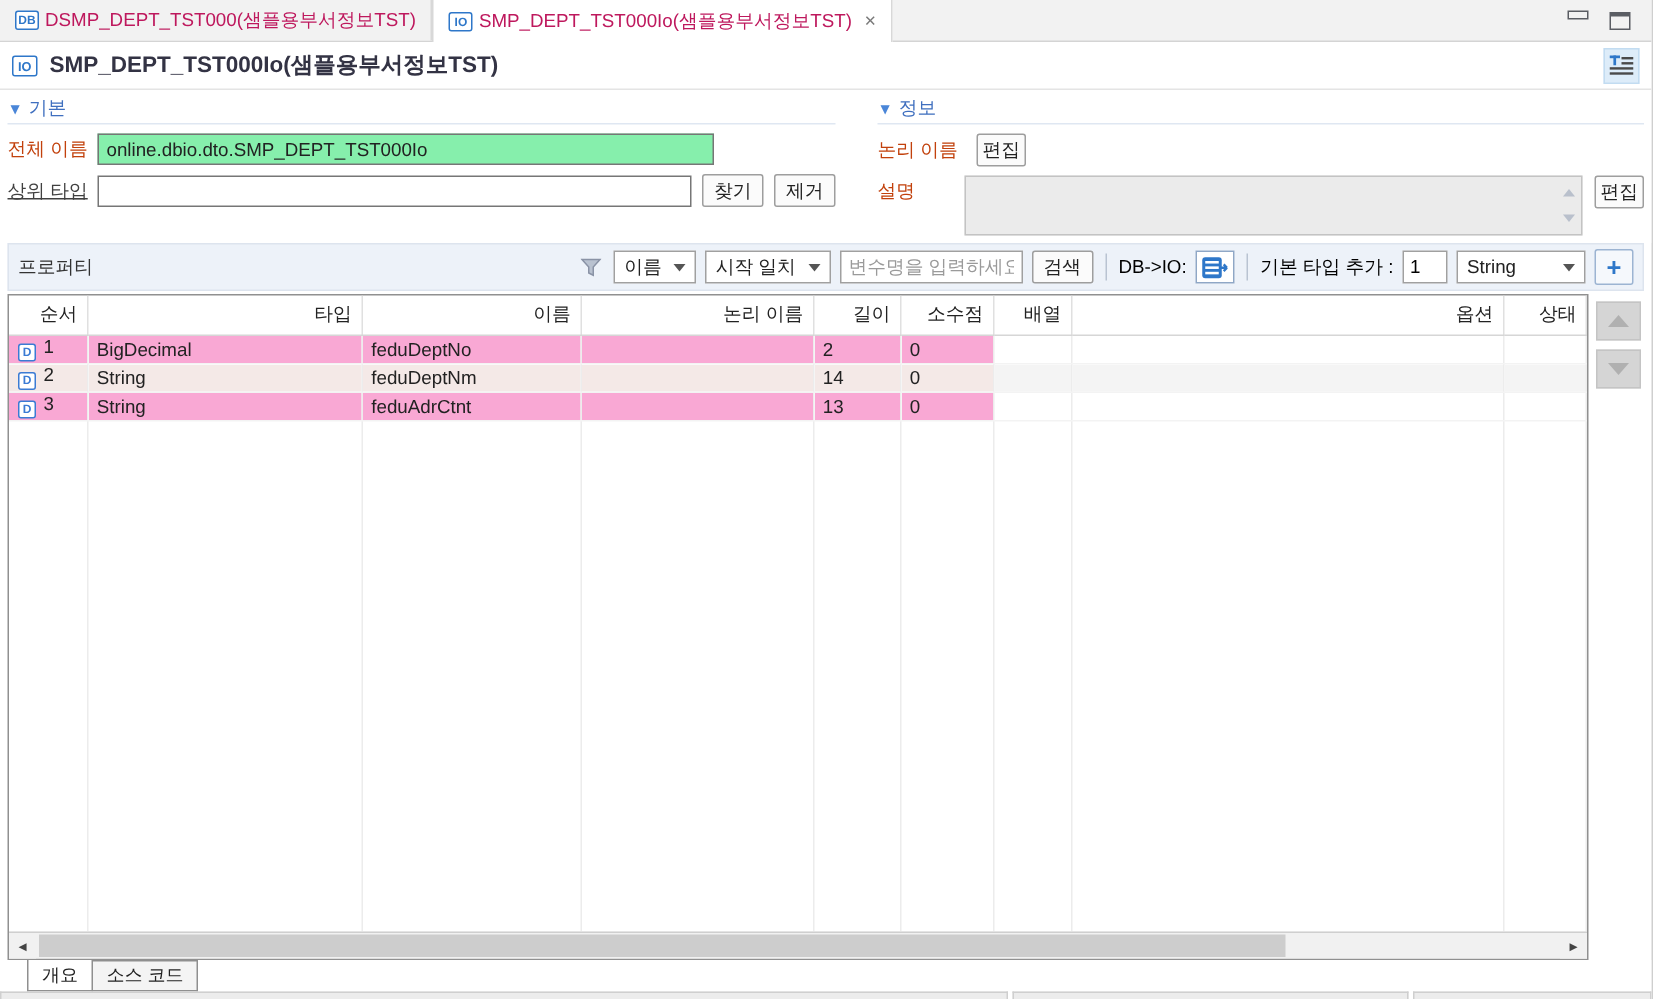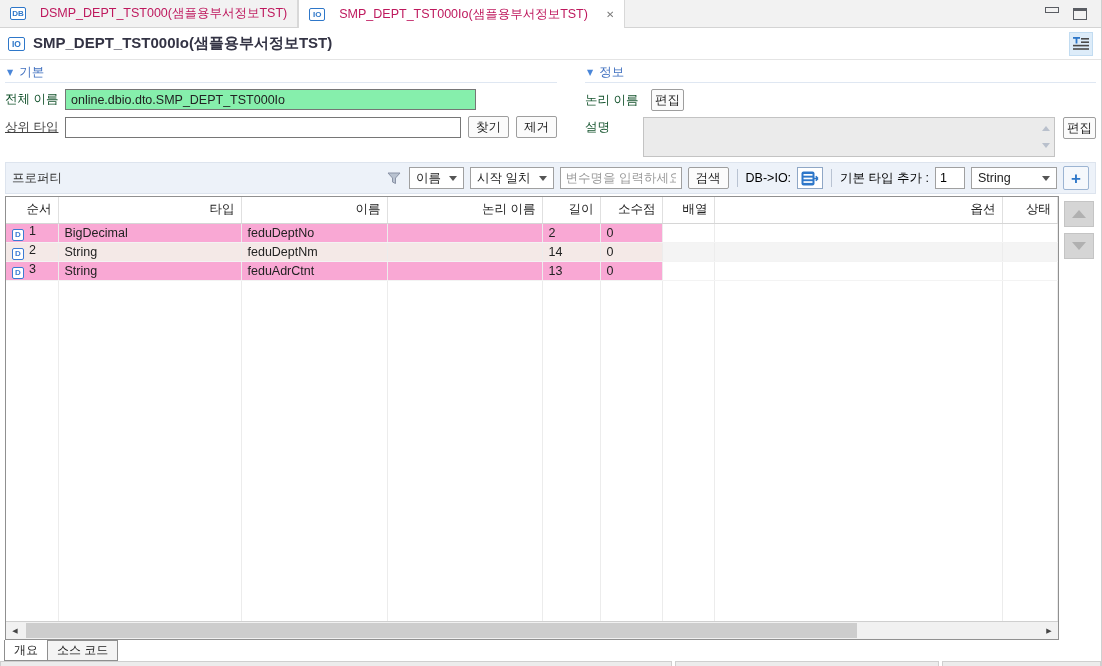--- a/index.html
+++ b/index.html
@@ -8,21 +8,21 @@
     width:1102px; height:666px; position:relative;
     font-family:"Liberation Sans","DejaVu Sans",sans-serif;
     font-size:12.5px; color:#333; background:#fff; overflow:hidden;
     border-right:1px solid #cfcfcf;
   }
   .glyph{ font-family:"DejaVu Sans",sans-serif; }
 
   
   .tabbar{ height:28px; background:#f2f2f2; display:flex; align-items:stretch;
            border-bottom:1px solid #d4d4d4; }
-  .tab{ display:flex; align-items:center; gap:14px; padding:0 10px;
+  .tab{ display:flex; align-items:center; gap:4px; padding:0 10px;
         border-right:1px solid #d8d8d8; background:#f2f2f2; cursor:default; }
   .tab.active{ background:#fff; margin-bottom:-1px; border-left:1px solid #d8d8d8; }
   .tab-label{ color:#be185d; white-space:nowrap; }
   .badge{ display:inline-flex; align-items:center; justify-content:center;
           width:16px; height:13px; border:1px solid #2e77c9; border-radius:2px;
           color:#2e77c9; font-size:8px; font-weight:bold; background:#fff; flex:none; }
   .close{ font-size:10px; color:#7a7a7a; margin-left:4px; cursor:pointer; }
   .winbtns{ margin-left:auto; display:flex; align-items:center; gap:14px; padding:0 14px; }
   .min-ico{ width:14px; height:6px; border:1px solid #5a5d63; margin-top:-8px; }
   .max-ico{ width:14px; height:12px; border:1px solid #5a5d63; border-top-width:3px; }
@@ -38,21 +38,21 @@
 
   
   .form{ height:102px; display:flex; padding:3px 5px 0 5px; background:#fff; }
   .fcol{ display:flex; flex-direction:column; }
   .fcol.left{ width:552px; margin-right:28px; }
   .fcol.right{ flex:1; }
   .sec-h{ height:20px; display:flex; align-items:center; gap:6px;
           color:#3f6fbf; border-bottom:1px solid #dfe7f2; padding-left:2px; }
   .sec-h .tri{ font-size:8px; color:#4a86d8; }
   .frow{ display:flex; align-items:center; margin-top:6px; }
-  .frow label, .frow .lbl{ width:60px; flex:none; color:#14532d; }
+  .frow label, .frow .lbl{ width:60px; flex:none; color:#c2410c; }
   .fcol.right .frow label{ width:58px; }
   .inp{ flex:1; height:21px; border:1px solid #767676; background:#fff;
         padding:0 5px; font:inherit; color:#222; }
   .inp.ro{ background:#86efac; }
   .sp{ width:81px; flex:none; }
   .btn{ height:22px; padding:0 7px; background:#fbfbfb; border:1px solid #9e9e9e;
         border-radius:2px; font:inherit; color:#222; cursor:pointer; white-space:nowrap; }
   .frow .btn{ margin-left:7px; flex:none; }
   a.link{ color:#404040; text-decoration:underline; cursor:pointer; width:60px; flex:none; }
   .frow.top{ align-items:flex-start; }
@@ -115,21 +115,21 @@
   .harrow.right{ margin-left:auto; }
   .side{ width:38px; flex:none; padding:5px 0 0 5px; }
   .udbtn{ width:30px; height:26px; background:#d5d5d5; border:1px solid #c4c4c4;
           display:flex; align-items:center; justify-content:center; margin-bottom:6px; }
   .udbtn .up{ width:0; height:0; border-left:7px solid transparent;
               border-right:7px solid transparent; border-bottom:8px solid #b0b0b0; }
   .udbtn .dn{ width:0; height:0; border-left:7px solid transparent;
               border-right:7px solid transparent; border-top:8px solid #b0b0b0; }
 
   
-  .btabs{ height:21px; display:flex; align-items:stretch; padding-left:4px; background:#fff; }
+  .btabs{ height:21px; display:flex; align-items:stretch; padding-left:18px; background:#fff; }
   .btab{ display:flex; align-items:center; padding:0 9px; font-size:12px; color:#222;
          border:1px solid #8f8f8f; background:#f4f4f4; cursor:pointer; }
   .btab + .btab{ border-left:none; }
   .btab.active{ background:#fff; border-top:none; }
   .bstrip{ height:5px; margin-top:0; display:flex; gap:3px; }
   .bseg{ background:#ececec; border:1px solid #cfcfcf; border-bottom:none; }
   .bseg.s1{ width:61%; } .bseg.s2{ width:24%; } .bseg.s3{ flex:1; }
 </style>
 </head>
 <body>

